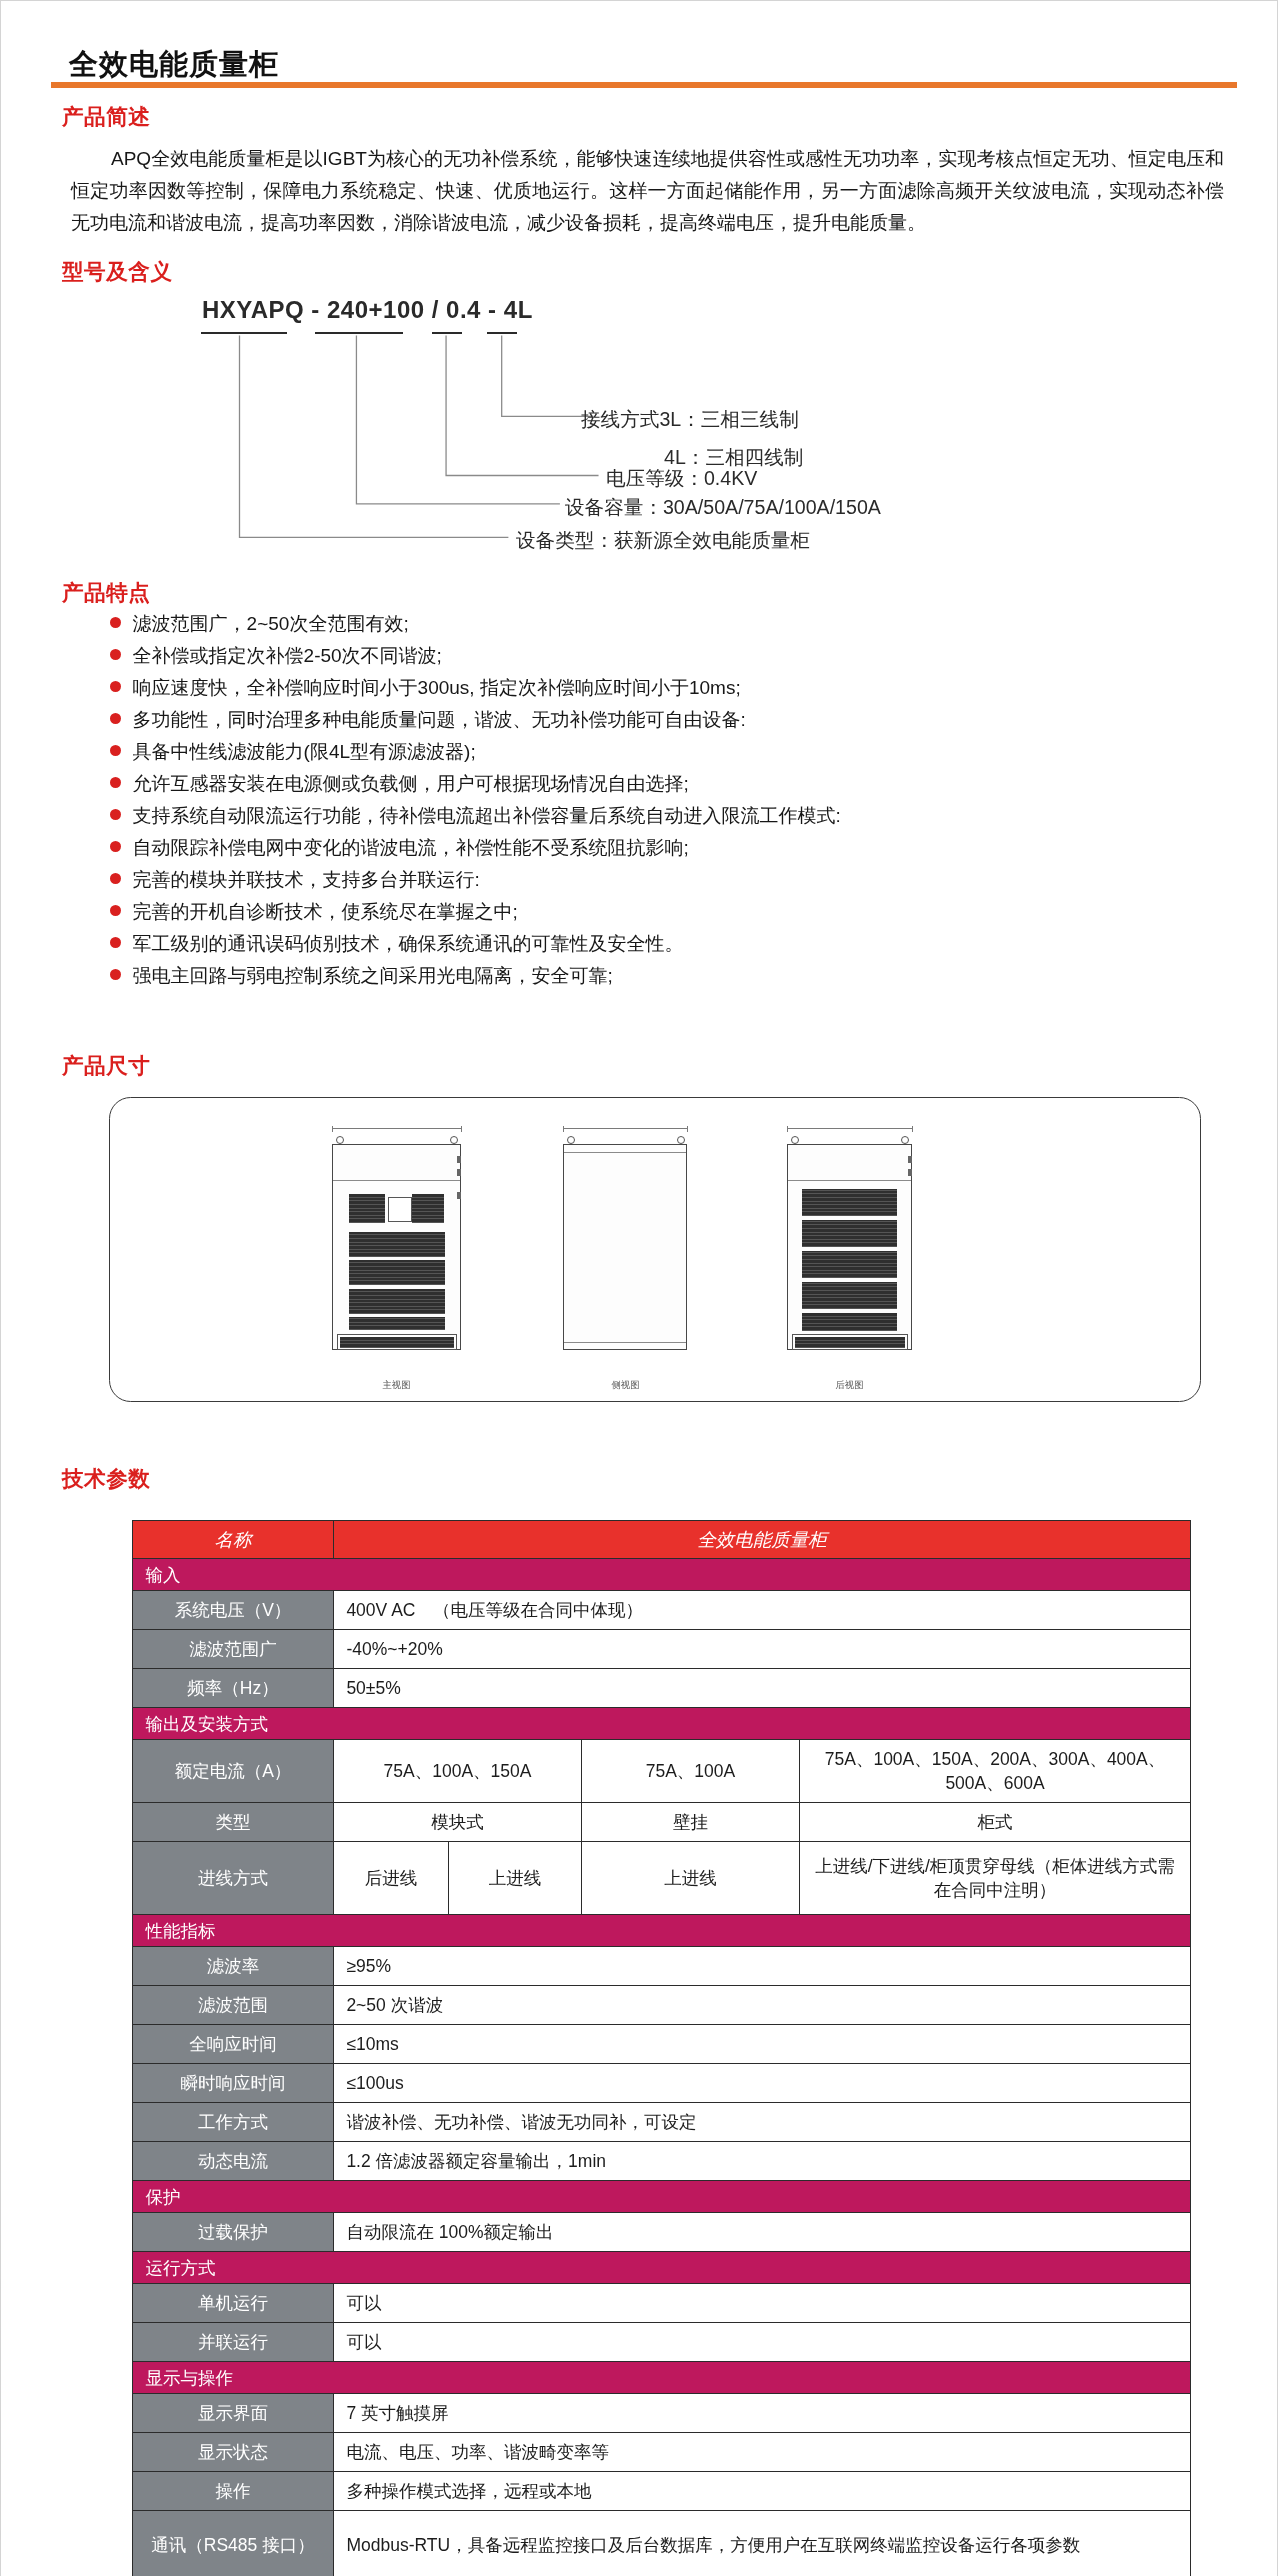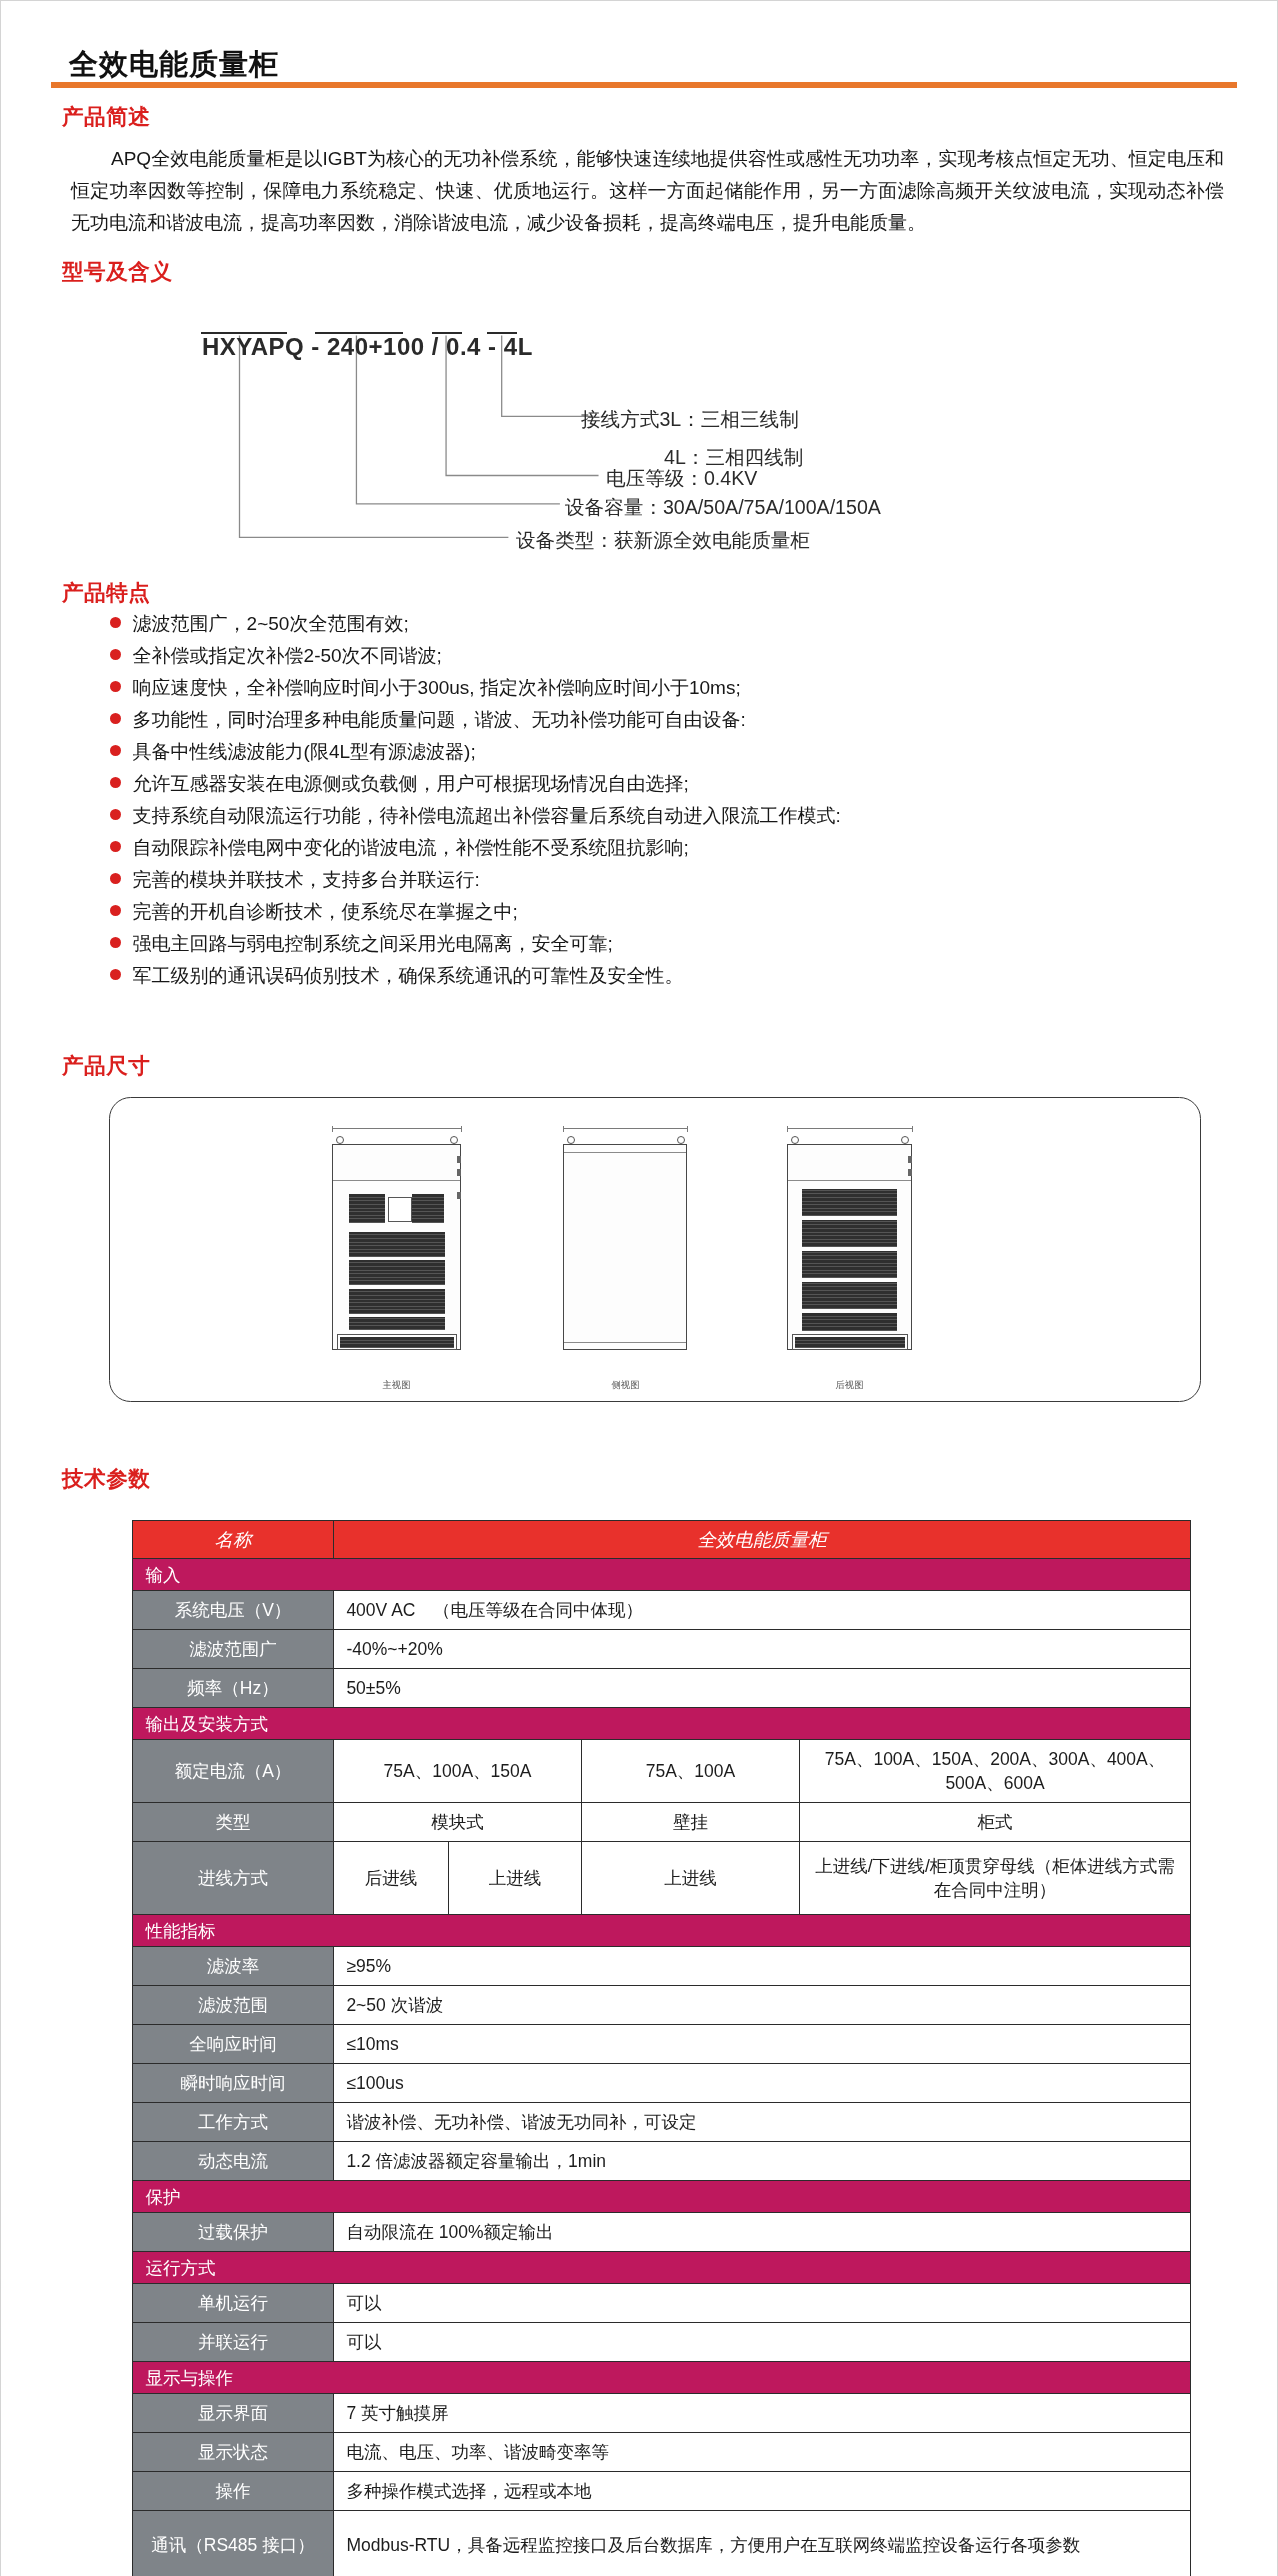--- a/index.html
+++ b/index.html
@@ -16,21 +16,21 @@
   #h-feat{left:61px;top:577px;text-align:right;}
   #h-dims{left:61px;top:1050px;}
   #h-specs{left:61px;top:1463px;}
 
   
   .intro-p{position:absolute;left:70px;top:142px;width:1153px;font-size:19px;line-height:32px;
            text-align:justify;text-indent:40px;color:#171717;}
 
   
   .diagram{position:absolute;left:0;top:289px;width:1278px;height:268px;}
-  .model-code{position:absolute;left:201px;top:6.2px;font-size:24px;font-weight:bold;color:#2a2a2a;letter-spacing:0.5px;white-space:pre;margin-top:37px;}
+  .model-code{position:absolute;left:201px;top:6.2px;font-size:24px;font-weight:bold;color:#2a2a2a;letter-spacing:0.5px;white-space:pre;}
   .useg{position:absolute;height:1.5px;background:#2a2a2a;top:42px;}
   #u1{left:200px;width:86px;} #u2{left:314px;width:88px;} #u3{left:431px;width:30px;} #u4{left:486px;width:30px;}
   .diagram svg{position:absolute;left:0;top:0;}
   .mlabel{position:absolute;font-size:19.6px;color:#2a2a2a;white-space:nowrap;}
   #ml-w1{left:580px;top:116px;} #ml-w2{left:663px;top:154px;}
   #ml-v{left:605px;top:175px;} #ml-c{left:564px;top:204px;} #ml-t{left:515px;top:237px;}
 
   
   .blist{position:absolute;left:109px;top:611px;width:1108px;}
   .blist .item{display:flex;align-items:flex-start;height:32px;}
@@ -144,26 +144,26 @@
         <span class="btxt">完善的模块并联技术，支持多台并联运行:</span>
       </div>
 
       <div class="item">
         <span class="dot"></span>
         <span class="btxt">完善的开机自诊断技术，使系统尽在掌握之中;</span>
       </div>
 
       <div class="item">
         <span class="dot"></span>
+        <span class="btxt">军工级别的通讯误码侦别技术，确保系统通讯的可靠性及安全性。</span>
+      </div>
+
+      <div class="item">
+        <span class="dot"></span>
         <span class="btxt">强电主回路与弱电控制系统之间采用光电隔离，安全可靠;</span>
-      </div>
-
-      <div class="item">
-        <span class="dot"></span>
-        <span class="btxt">军工级别的通讯误码侦别技术，确保系统通讯的可靠性及安全性。</span>
       </div>
     </div>
 
   <div class="sec-h" id="h-dims">产品尺寸</div>
 
   <div class="dimbox">
 
     <div class="dimline" style="left:222px;top:30px;width:129px;"></div>
     <span class="eye" style="left:226px;top:38px;"></span>
     <span class="eye" style="left:340px;top:38px;"></span>

